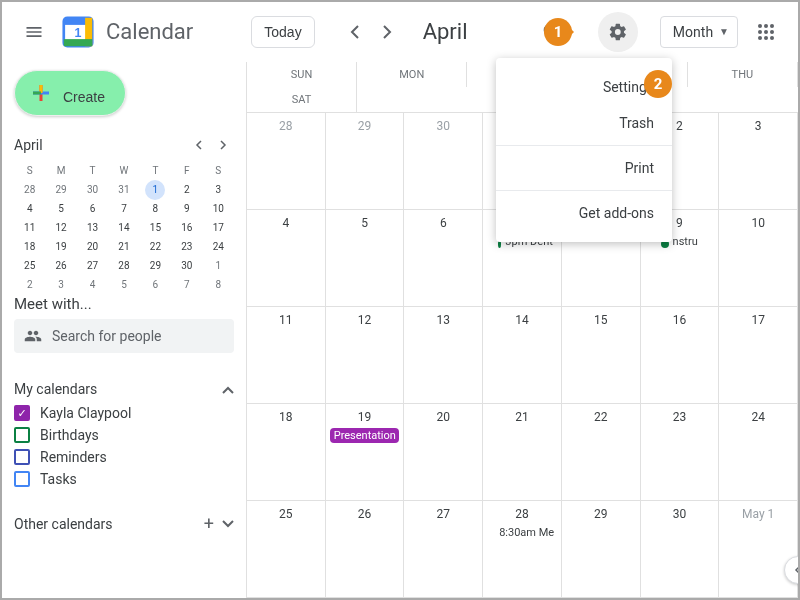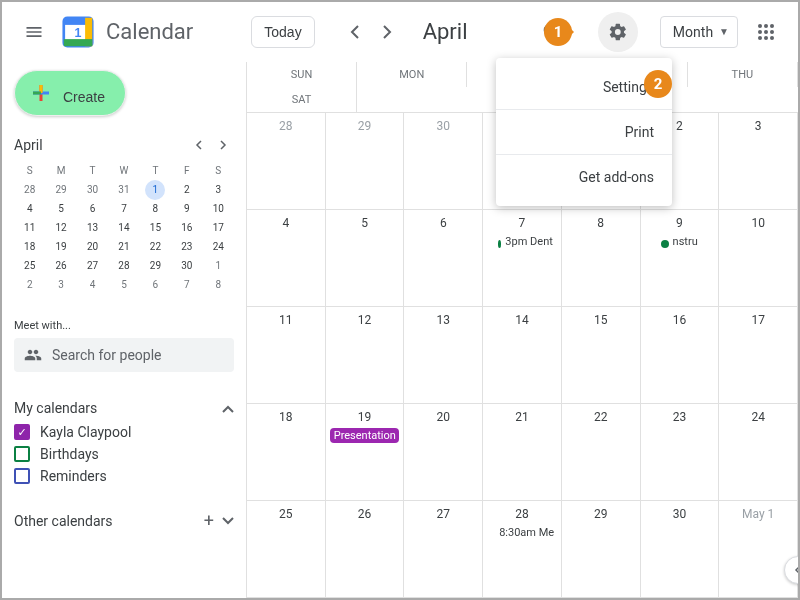--- a/index.html
+++ b/index.html
@@ -34,21 +34,21 @@
 .mini-head-arrows { display:flex; gap:2px; color:#5f6368; }
 .mini-head-arrows span { width:22px; height:22px; display:flex; align-items:center; justify-content:center; cursor:pointer; }
 .mini-grid { display:grid; grid-template-columns: repeat(7, 1fr); font-size: 10px; text-align:center; color:#70757a; gap: 2px 0; }
 .mini-grid .dow { font-size:10px; color:#70757a; padding:3px 0; }
 .mini-grid .d { padding:3px 0; cursor:pointer; }
 .mini-grid .cur { color:#3c4043; }
 .mini-grid .today-wrap { position:relative; }
 .mini-grid .today-wrap::before { content:""; position:absolute; left:50%; top:50%; transform:translate(-50%,-50%); width:20px; height:20px; background:#d2e3fc; border-radius:50%; z-index:0; }
 .mini-grid .today-wrap span { position:relative; z-index:1; color:#1967d2; }
 
-.meet-label { font-size:11px; color:#3c4043; margin-top:26px; margin-bottom:6px; }
+.meet-label { font-size:15px; color:#3c4043; margin-top:2px; margin-bottom:6px; }
 .search-people { background:#f1f3f4; border-radius:4px; padding:8px 10px; display:flex; align-items:center; gap:10px; color:#5f6368; font-size:14px; cursor:text; }
 .search-people svg { width:18px; height:18px; }
 
 .section { margin-top:18px; }
 .section-head { display:flex; align-items:center; justify-content:space-between; font-size:14px; color:#3c4043; cursor:pointer;margin-top:28px; }
 .section-head .actions { display:flex; gap:8px; color:#5f6368; }
 .cal-list { margin-top:8px; display:flex; flex-direction:column; gap:6px; }
 .cal-item { display:flex; align-items:center; gap:10px; font-size:14px; cursor:pointer; }
 .chk { width:16px; height:16px; border:2px solid; border-radius:2px; display:inline-flex; align-items:center; justify-content:center; }
 .chk.checked::after { content:"✓"; color:#fff; font-size:11px; line-height:1; }
@@ -147,20 +147,21 @@
             <circle cx="3" cy="15" r="2"></circle>
             <circle cx="9" cy="15" r="2"></circle>
             <circle cx="15" cy="15" r="2"></circle>
           </g>
         </svg>
   </div>
 </div>
 
 <div class="menu">
   <div class="mi">Settings</div>
+  <div class="mi">Trash</div>
   <div class="sep"></div>
   <div class="mi">Print</div>
   <div class="sep"></div>
   <div class="mi">Get add-ons</div>
 </div>
 
 <div class="callout c1">1</div>
 <div class="callout c2">2</div>
 
 <div class="content">
@@ -264,20 +265,24 @@
               <span>Kayla Claypool</span>
             </div>
             <div class="cal-item">
               <span class="chk" style="border-color: rgb(11, 128, 67);"></span>
               <span>Birthdays</span>
             </div>
             <div class="cal-item">
               <span class="chk" style="border-color: rgb(63, 81, 181);"></span>
               <span>Reminders</span>
             </div>
+            <div class="cal-item">
+              <span class="chk" style="border-color: rgb(66, 133, 244);"></span>
+              <span>Tasks</span>
+            </div>
           </div>
     </div>
 
     <div class="section">
       <div class="section-head">
         <span>Other calendars</span>
         <div class="actions">
           <span style="font-size:18px;line-height:1">+</span>
           <span><svg width="12" height="8" viewBox="0 0 12 8">
                   <path d="M1 1l5 5 5-5" stroke="#5f6368" stroke-width="2" fill="none"></path>

